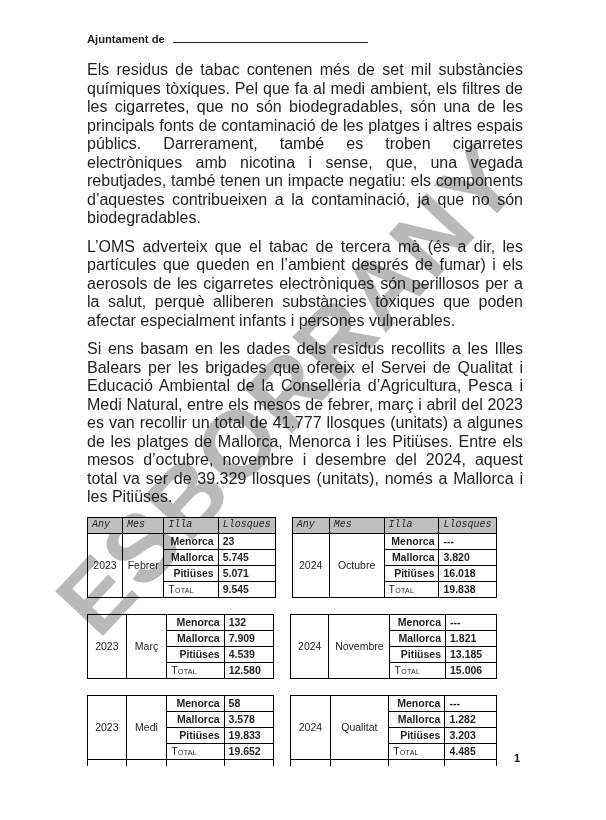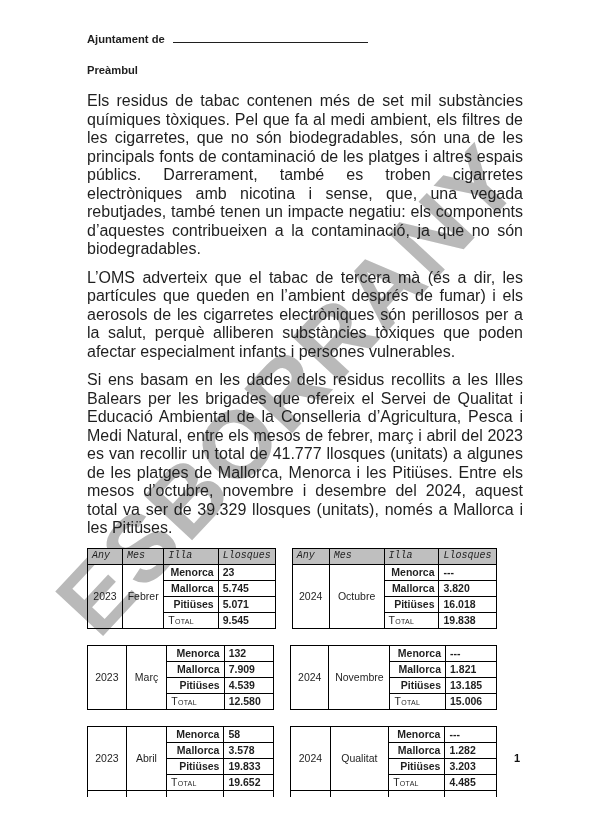--- a/index.html
+++ b/index.html
@@ -51,21 +51,20 @@
 <body>
 
 <div class="page">
   <div class="watermark">ESBORRANY</div>
 
   <div class="content">
     <p class="hline">
       <span>Ajuntament de</span>
       <span class="blank"></span>
     </p>
-    <p class="subhead">Preàmbul</p>
 
     <p class="para">Els residus de tabac contenen més de set mil substàncies químiques tòxiques. Pel que fa al medi ambient, els filtres de les cigarretes, que no són biodegradables, són una de les principals fonts de contaminació de les platges i altres espais públics. Darrerament, també es troben cigarretes electròniques amb nicotina i sense, que, una vegada rebutjades, també tenen un impacte negatiu: els components d’aquestes contribueixen a la contaminació, ja que no són biodegradables.</p>
     <p class="para">L’OMS adverteix que el tabac de tercera mà (és a dir, les partícules que queden en l’ambient després de fumar) i els aerosols de les cigarretes electròniques són perillosos per a la salut, perquè alliberen substàncies tòxiques que poden afectar especialment infants i persones vulnerables.</p>
     <p class="para">Si ens basam en les dades dels residus recollits a les Illes Balears per les brigades que ofereix el Servei de Qualitat i Educació Ambiental de la Conselleria d’Agricultura, Pesca i Medi Natural, entre els mesos de febrer, març i abril del 2023 es van recollir un total de 41.777 llosques (unitats) a algunes de les platges de Mallorca, Menorca i les Pitiüses. Entre els mesos d’octubre, novembre i desembre del 2024, aquest total va ser de 39.329 llosques (unitats), només a Mallorca i les Pitiüses.</p>
 
     <div class="trow">
       <table class="dtable tleft">
         <colgroup>
             <col class="c-any">
             <col class="c-mes">
@@ -200,21 +199,21 @@
       <table class="dtable tleft">
         <colgroup>
             <col class="c-any">
             <col class="c-mes">
             <col class="c-illa">
             <col class="c-llo">
           </colgroup>
         <tbody>
           <tr>
             <td class="year" rowspan="4">2023</td>
-            <td class="month" rowspan="4">Abril</td>
+            <td class="month" rowspan="4">Medi</td>
             <td class="illa">Menorca</td>
             <td class="num">58</td>
           </tr>
           <tr>
             <td class="illa">Mallorca</td>
             <td class="num">3.578</td>
           </tr>
           <tr>
             <td class="illa">Pitiüses</td>
             <td class="num">19.833</td>

